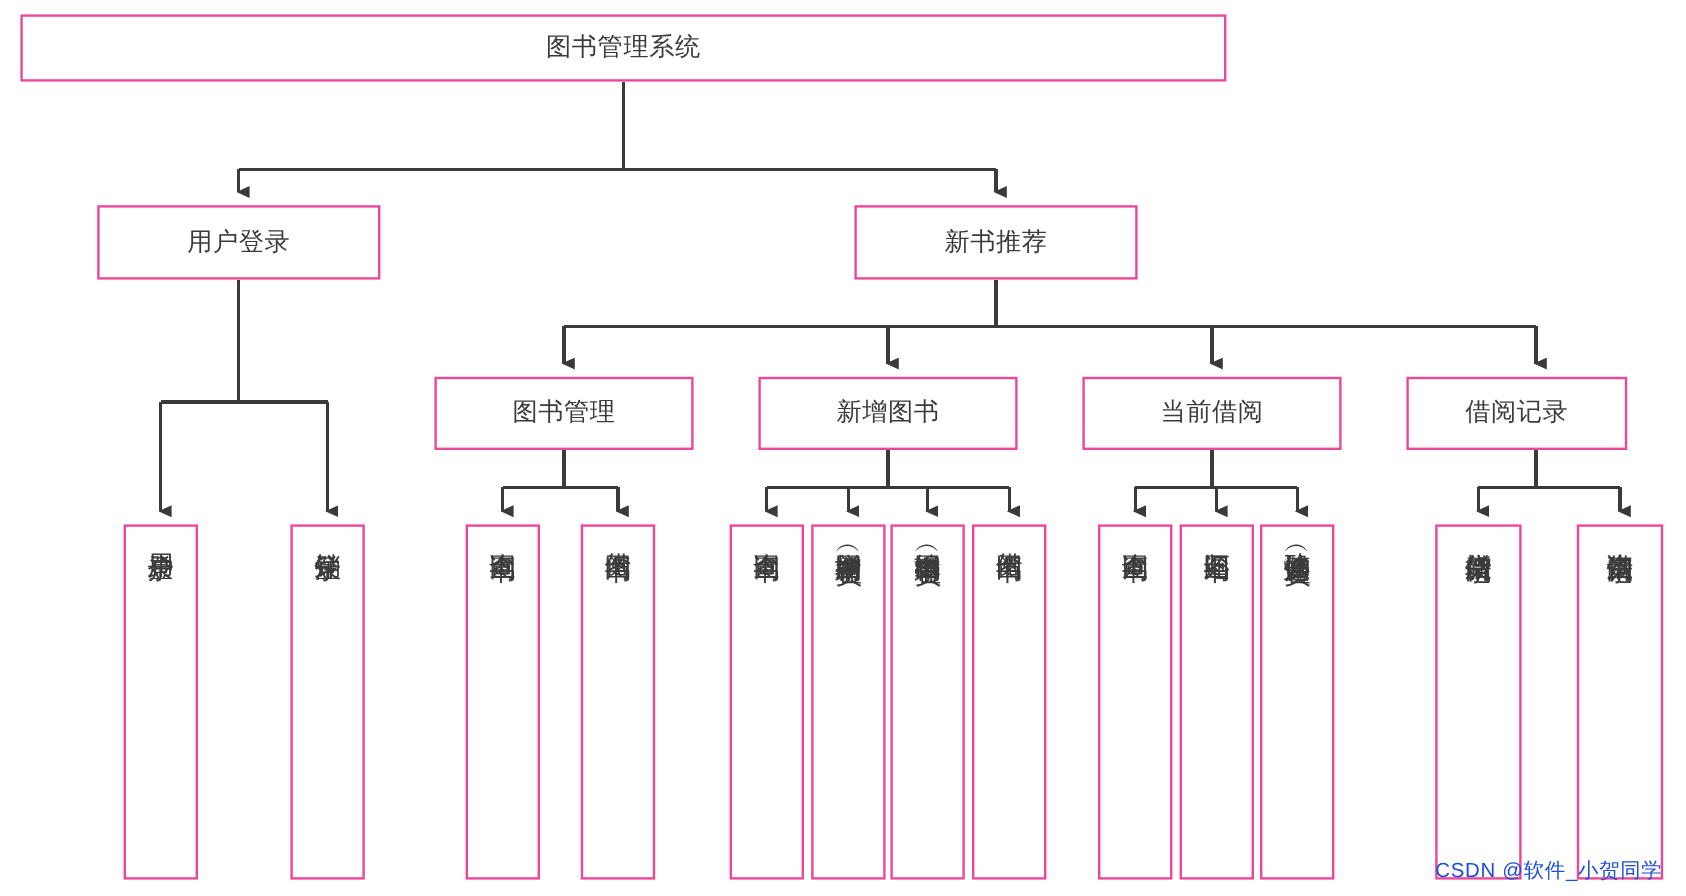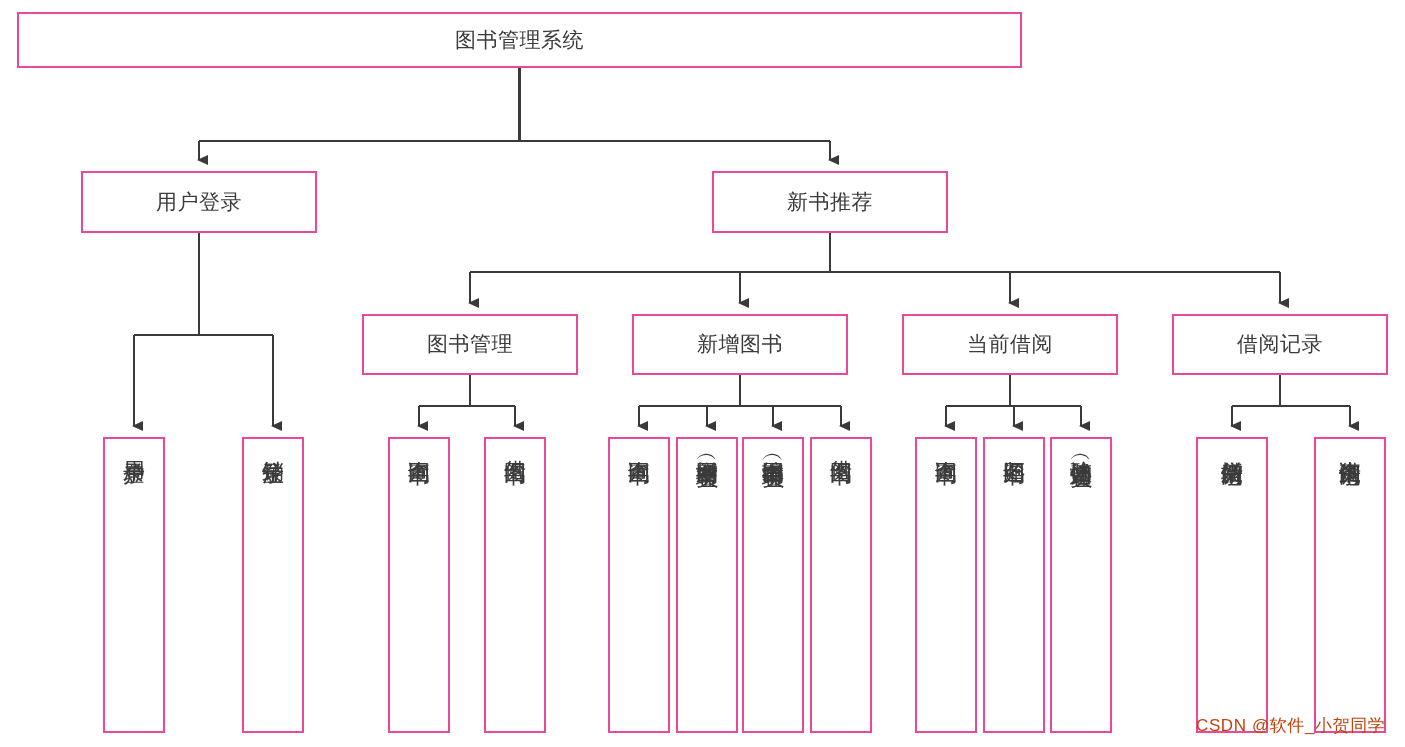--- a/index.html
+++ b/index.html
@@ -51,21 +51,21 @@
   .node.vert.top-aligned {
     justify-content: flex-start;
   }
   .node-label {
     display: block;
     white-space: pre-line;
   }
   .watermark {
     position: absolute;
     font-size: 17px;
-    color: #c2410c;
+    color: #1d4ed8;
     letter-spacing: 0.6px;
     white-space: nowrap;
     font-family: "Liberation Sans", "DejaVu Sans", sans-serif;
   }
 </style>
 </head>
 <body>
 
 <div id="canvas">
 
@@ -134,21 +134,21 @@
 
   <div class="node horiz" style="left:362px; top:314px; width:216px; height:61px;">
     <span class="node-label">图书管理</span>
   </div>
   <div class="node horiz" style="left:632px; top:314px; width:216px; height:61px;">
     <span class="node-label">新增图书</span>
   </div>
   <div class="node horiz" style="left:902px; top:314px; width:216px; height:61px;">
     <span class="node-label">当前借阅</span>
   </div>
-  <div class="node horiz" style="left:1172px; top:314px; width:216px; height:61px;">
+  <div class="node horiz" style="left:1172px; top:314px; width:184px; height:61px;">
     <span class="node-label">借阅记录</span>
   </div>
 
   <div class="node vert" style="left:103px; top:437px; width:62px; height:296px;">
     <span class="node-label">用户登录</span>
   </div>
   <div class="node vert" style="left:242px; top:437px; width:62px; height:296px;">
     <span class="node-label">注销登录</span>
   </div>
 

